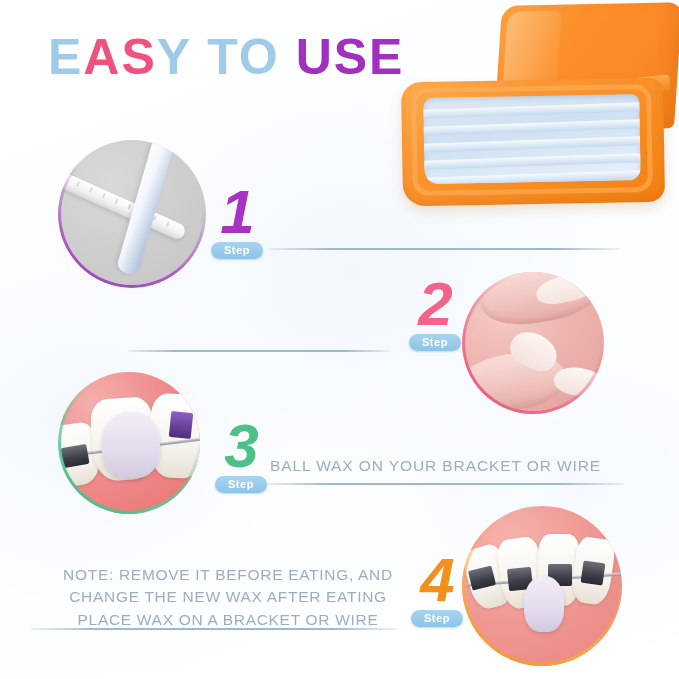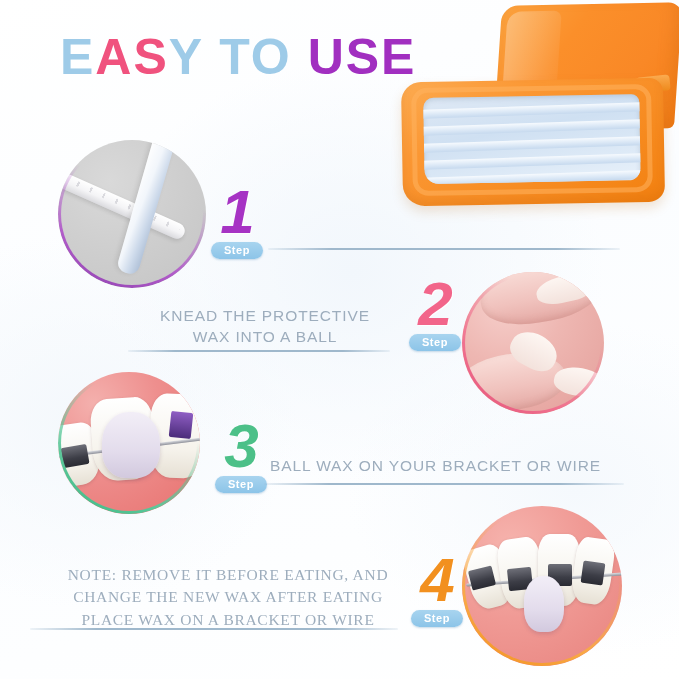--- a/index.html
+++ b/index.html
@@ -24,21 +24,20 @@
   
   #title {
     position: absolute;
     left: 48px;
     top: 32px;
     font-size: 50px;
     font-weight: bold;
     letter-spacing: 2px;
     line-height: 1;
     white-space: pre;
-    margin-left: 12px;
   }
   #title span { display: inline; }
 
   
   .waxbox-wrap {
     position: absolute;
     left: 398px;
     top: 2px;
     width: 282px;
     height: 212px;
@@ -278,21 +277,20 @@
     background: linear-gradient(90deg, rgba(150,180,205,0.15) 0%, #9fb8cc 18%, #9fb8cc 82%, rgba(150,180,205,0.15) 100%);
     border-radius: 2px;
   }
   .note {
     position: absolute;
     color: #9dadbd;
     font-size: 15.5px;
     letter-spacing: 0.7px;
     line-height: 1.45;
     white-space: pre-line;
-    font-family: Liberation Serif, serif;
   }
 </style>
 </head>
 <body>
 
 <div id="page">
 
   <div id="title"><span style="color: rgb(158, 203, 232);">E</span><span style="color: rgb(240, 82, 126);">A</span><span style="color: rgb(240, 82, 126);">S</span><span style="color: rgb(158, 203, 232);">Y</span><span> </span><span style="color: rgb(158, 203, 232);">T</span><span style="color: rgb(158, 203, 232);">O</span><span> </span><span style="color: rgb(161, 47, 192);">U</span><span style="color: rgb(161, 47, 192);">S</span><span style="color: rgb(161, 47, 192);">E</span></div>
 
   <div class="waxbox-wrap">
@@ -334,22 +332,20 @@
       <div class="nail" style="left:48px; top:62px; width:48px; height:34px; transform:rotate(28deg);"></div>
       <div class="nail" style="left:92px; top:96px; width:52px; height:28px; transform:rotate(10deg);"></div>
     </div>
   </div>
   <div class="ring" id="ring2"></div>
 
   <div class="stepgroup" style="left:404px; top:276px; width:62px;">
     <div class="stepnum" style="color:#f2658a">2</div>
     <div class="stepbadge">Step</div>
   </div>
-  <div class="caption" style="left:140px; top:306px; width:250px; text-align:center;">KNEAD THE PROTECTIVE
-WAX INTO A BALL</div>
   <div class="rule" style="left:128px; top:350px; width:262px;"></div>
 
   <div class="circle" id="circle3">
     <div class="photo">
       <div class="tooth" style="left:-12px; top:52px; width:52px; height:62px; transform:rotate(-8deg);"></div>
       <div class="tooth" style="left:34px; top:26px; width:62px; height:82px; transform:rotate(-4deg);"></div>
       <div class="tooth" style="left:92px; top:22px; width:56px; height:84px; transform:rotate(2deg);"></div>
       <div class="archwire" style="left:0px; top:74px; width:150px; transform:rotate(-7deg);"></div>
       <div class="bracket" style="left:4px; top:74px; width:26px; height:20px; transform:rotate(-10deg);"></div>
       <div class="bracket" style="left:112px; top:40px; width:22px; height:26px; transform:rotate(6deg); background:linear-gradient(180deg,#8f5ec4,#4b2c7a);"></div>

